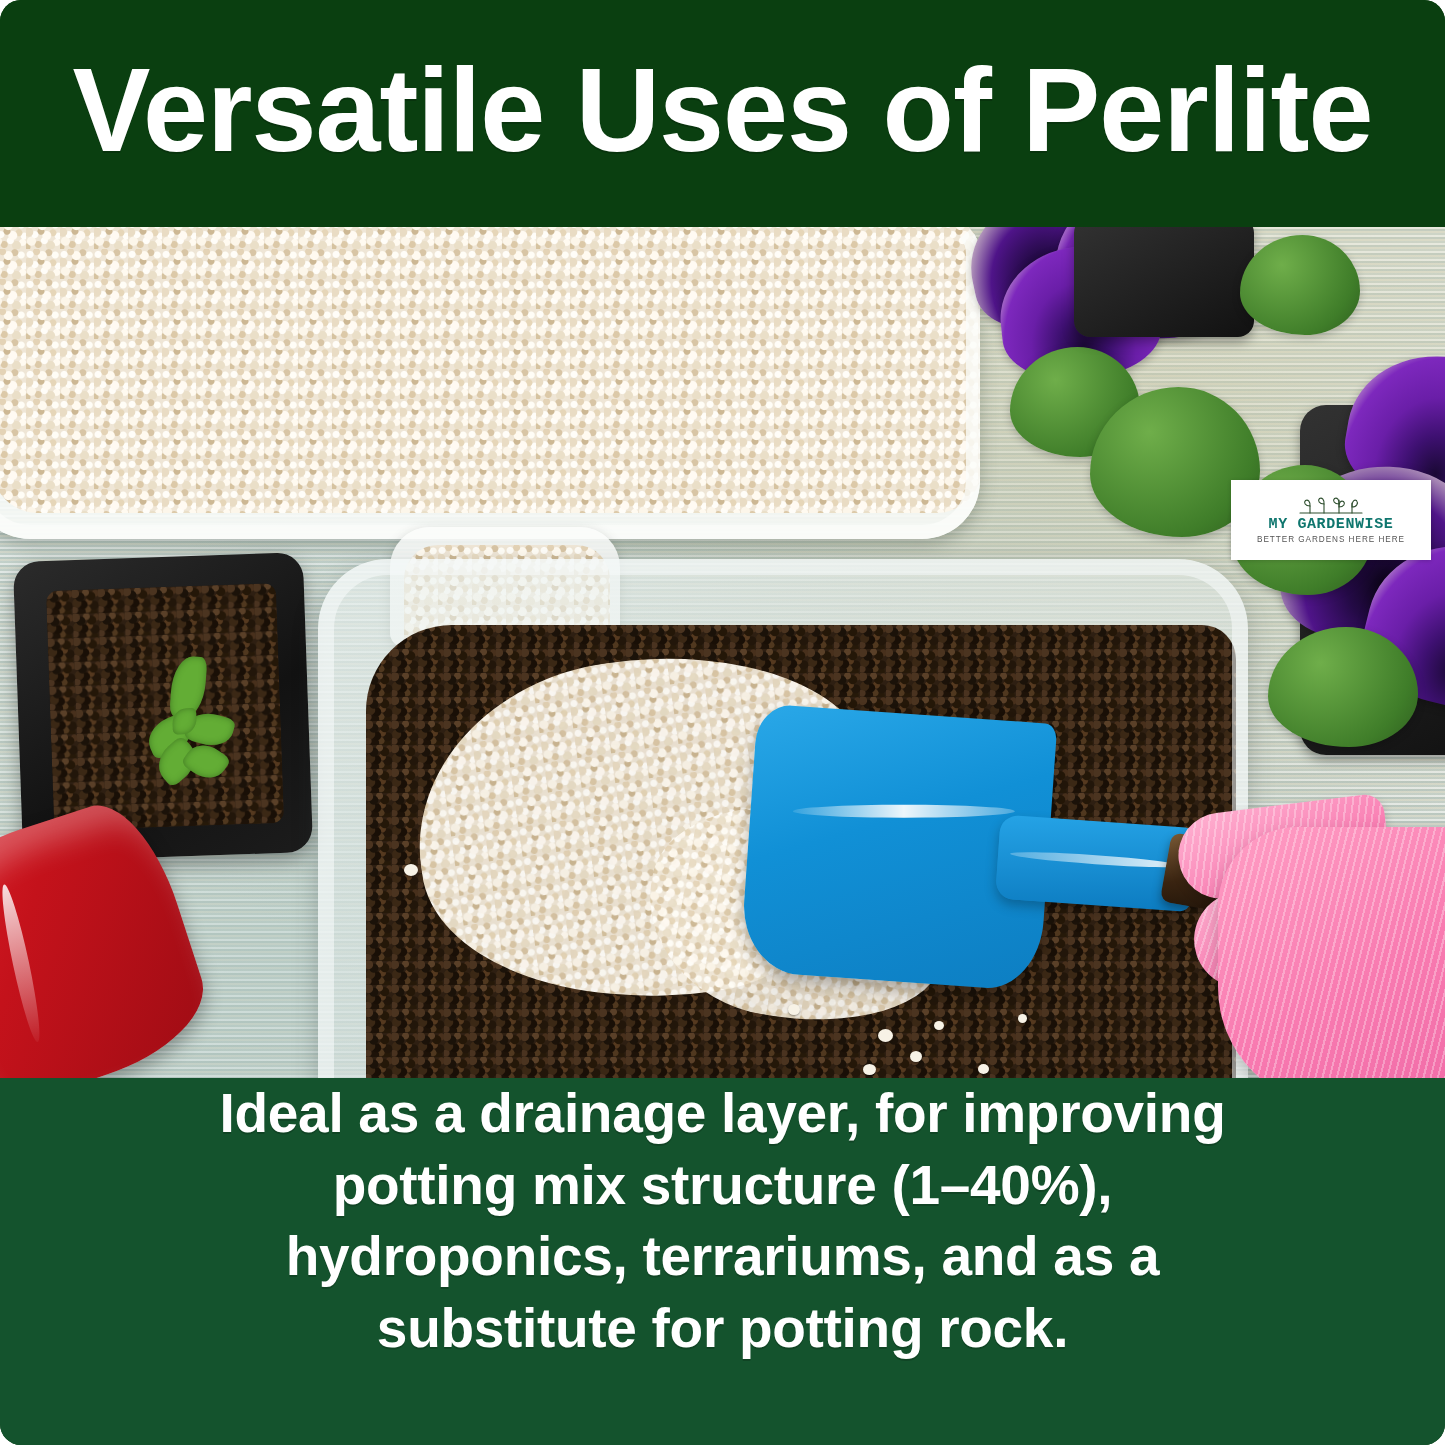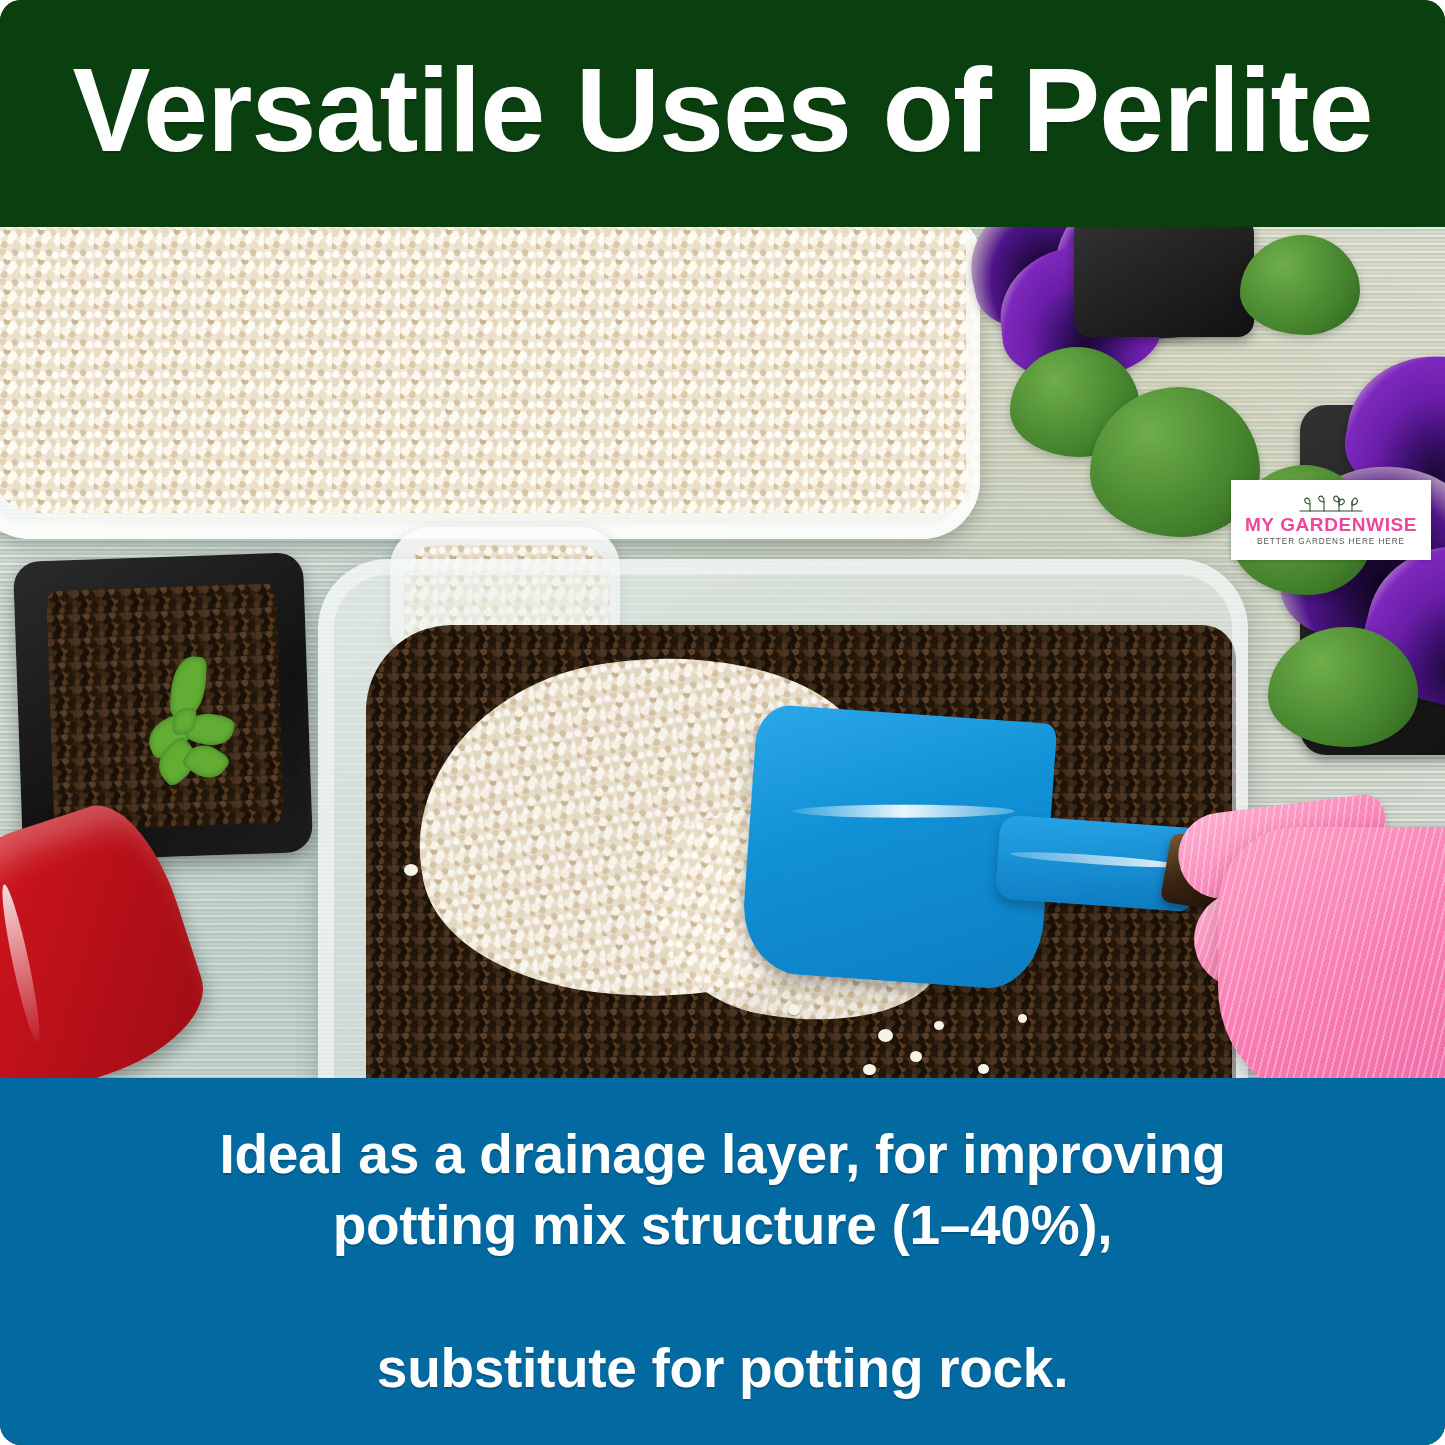--- a/index.html
+++ b/index.html
@@ -251,33 +251,33 @@
 
   
   .logo{
     position:absolute;left:1231px;top:253px;width:200px;height:80px;
     background:#ffffff;
     display:flex;flex-direction:column;align-items:center;justify-content:center;
     box-shadow:0 1px 4px rgba(0,0,0,.18);
   }
   .logo-mark{width:74px;height:20px;display:block;margin-bottom:2px;}
   .logo-name{
-    font-family:Liberation Sans, sans-serif;font-weight:700;
-    font-size:19px;letter-spacing:.6px;color:#ec4899;line-height:1;white-space:nowrap;
+    font-family:Liberation Mono, monospace;font-weight:700;
+    font-size:15px;letter-spacing:.6px;color:#0f766e;line-height:1;white-space:nowrap;
   }
   .logo-tag{
     font-family:"Liberation Sans", sans-serif;font-weight:400;
     font-size:8.2px;letter-spacing:.95px;color:#555;line-height:1;margin-top:4px;white-space:nowrap;
   }
 
   
   .caption-band{
     position:absolute;left:0;top:1078px;width:1445px;height:367px;
-    background:#0369a1;
-    display:flex;align-items:center;justify-content:center;
+    background:#14532d;
+    display:flex;justify-content:center;
   }
   .caption-text{
     color:#ffffff;
     font-family:"Liberation Sans", sans-serif;
     font-weight:700;
     font-size:55px;
     line-height:1.30;
     text-align:center;
     max-width:1250px;
     letter-spacing:-.3px;
@@ -390,18 +390,18 @@
       <div class="logo-name">MY GARDENWISE</div>
       <div class="logo-tag">BETTER GARDENS HERE HERE</div>
     </div>
 
   </div>
 
   <div class="caption-band">
     <div class="caption-text">
       <span>Ideal as a drainage layer, for improving</span><br>
       <span>potting mix structure (1–40%),</span><br>
-      <br>
+      <span>hydroponics, terrariums, and as a</span><br>
       <span>substitute for potting rock.</span>
     </div>
   </div>
 
 </div>
 
 </body></html>

